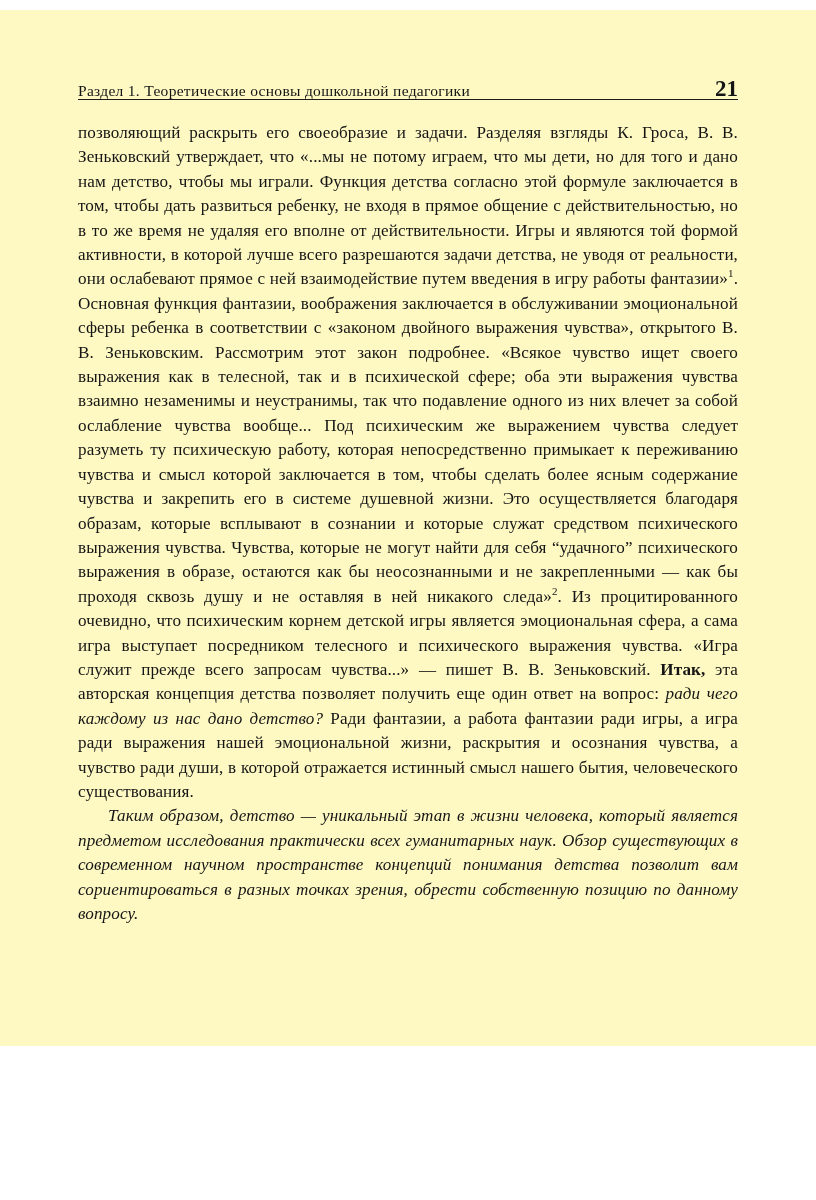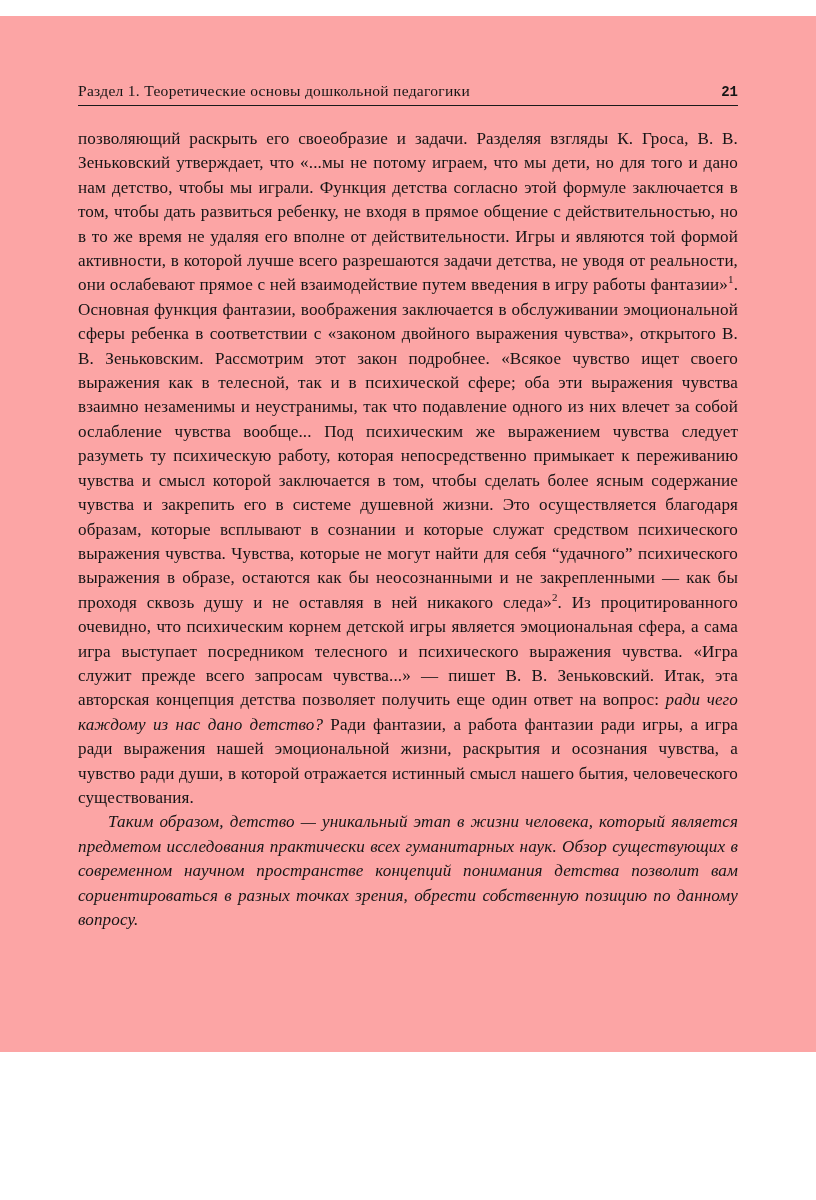--- a/index.html
+++ b/index.html
@@ -1,43 +1,42 @@
 <!DOCTYPE html>
 <html lang="ru"><head>
 <meta charset="utf-8">
 <style>
   * { margin: 0; padding: 0; box-sizing: border-box; }
   html, body { background: #ffffff; }
   .page {
     position: relative;
     width: 816px;
     height: 1036px;
-    margin: 16px auto;
-    background: #fca5a5;
+    margin: 10px auto;
+    background: #fef9c3;
     font-family: "Liberation Serif", "DejaVu Serif", serif;
     color: #151515;
     overflow: hidden;
   }
   .page-header {
     position: absolute;
     left: 78px;
     right: 78px;
     top: 66px;
     display: flex;
     justify-content: space-between;
     align-items: baseline;
   }
   .running-title {
     font-size: 15.5px;
     letter-spacing: 0.3px;
   }
   .page-number {
-    font-size: 14px;
+    font-size: 23px;
     font-weight: bold;
-    font-family: Liberation Mono, monospace;
   }
   .header-rule {
     position: absolute;
     left: 78px;
     right: 78px;
     top: 89px;
     border-top: 1.4px solid #1a1a1a;
   }
   .page-body {
     position: absolute;
@@ -50,21 +49,21 @@
     letter-spacing: 0.1px;
   }
   .body-paragraph { margin: 0; }
   .body-paragraph.indent { text-indent: 30px; font-style: italic; }
   .page-body sup, .footnote sup {
     font-size: 11px;
     line-height: 0;
     vertical-align: super;
   }
   .run-italic { font-style: italic; }
-  .run-bold { font-weight: normal; }
+  .run-bold { font-weight: bold; }
   .footnotes {
     position: absolute;
     left: 78px;
     width: 660px;
     top: 1066px;
     font-size: 15px;
     line-height: 22px;
   }
   .footnote-rule {
     width: 152px;

